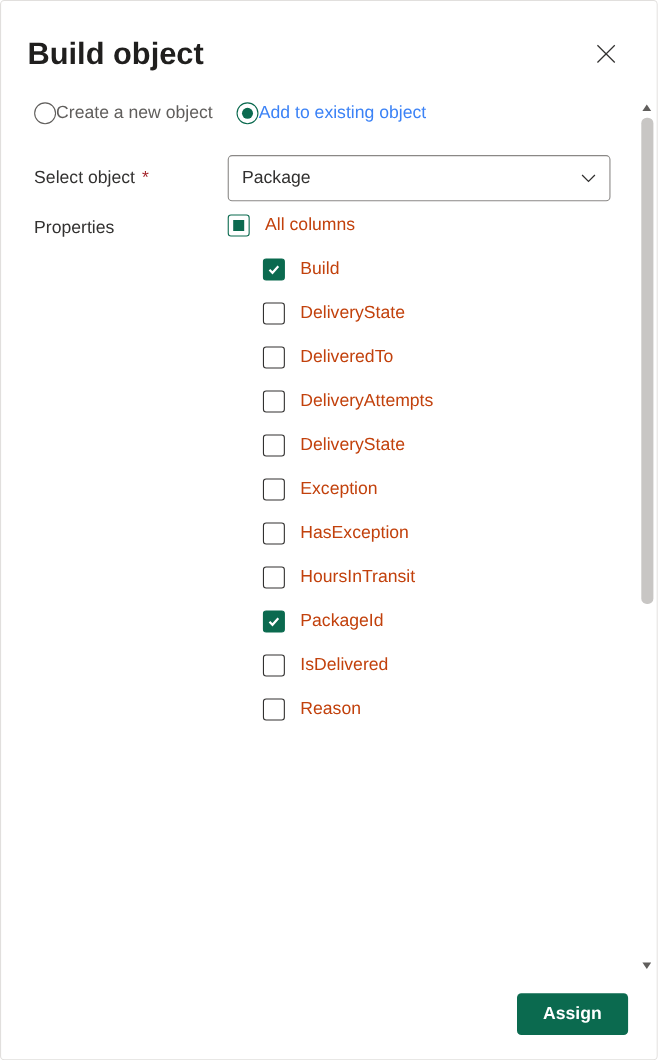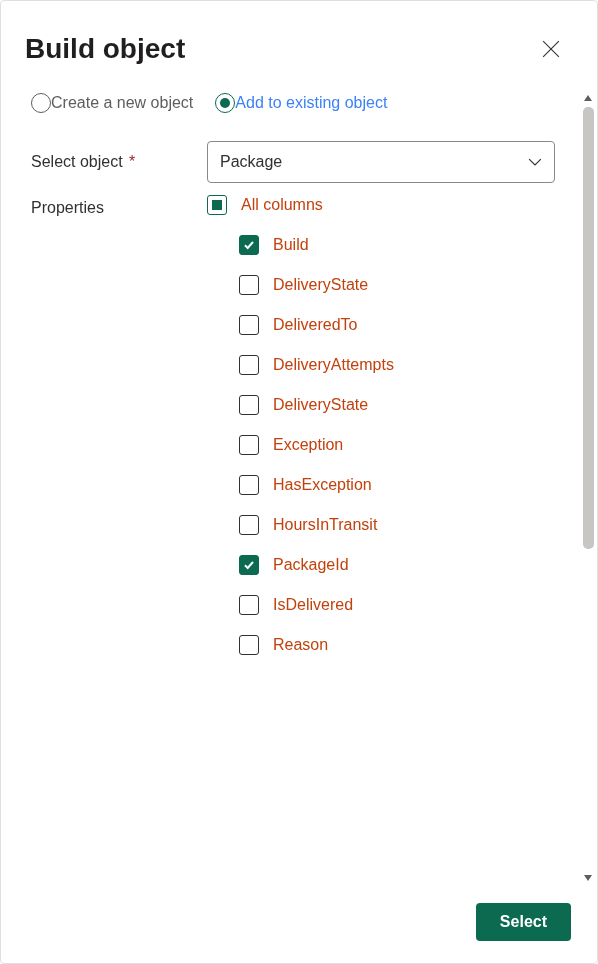--- a/index.html
+++ b/index.html
@@ -251,16 +251,16 @@
       </div>
       <div class="scroll-arrow">
         <svg viewBox="0 0 10 10" fill="#605e5c">
             <polygon points="1 2 9 2 5 8"></polygon>
           </svg>
       </div>
     </div>
   </div>
 
   <div class="footer">
-    <button class="primary-btn">Select</button>
+    <button class="primary-btn">Assign</button>
   </div>
 
 </div>
 
 </body></html>

